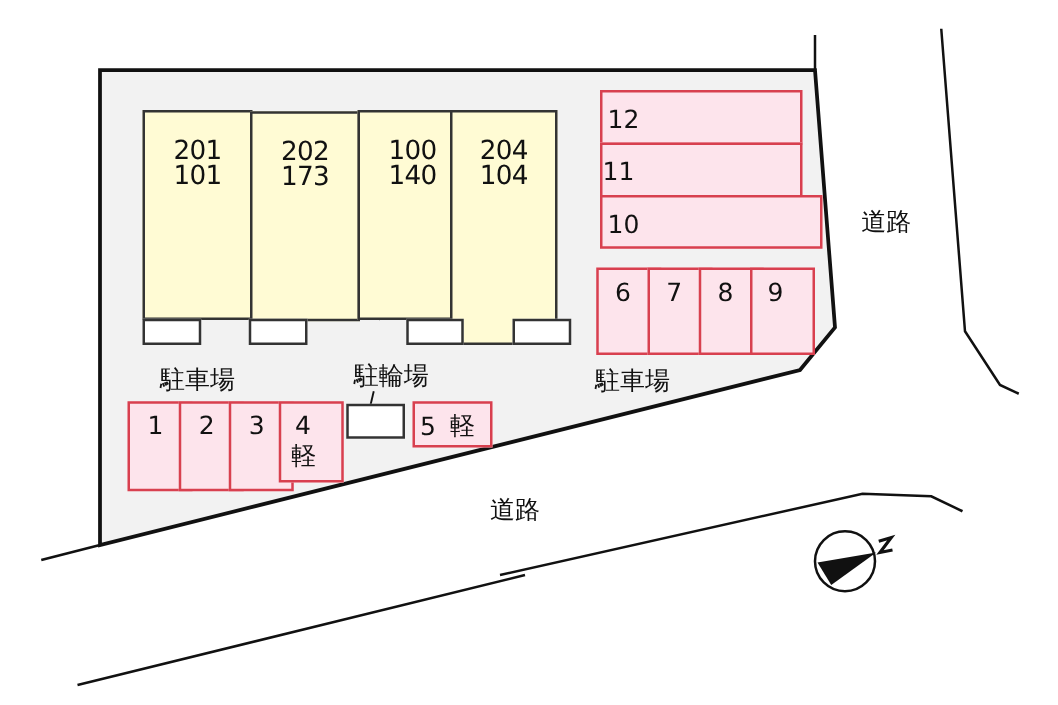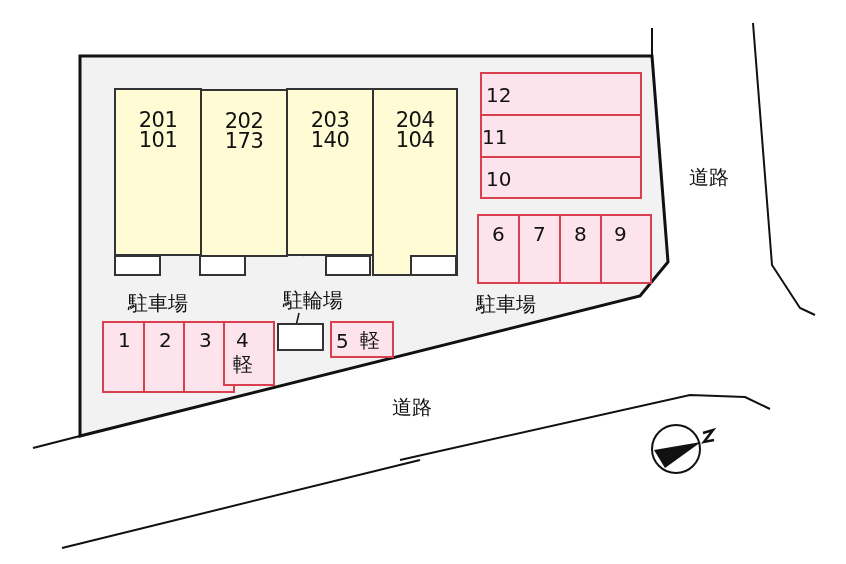--- a/index.html
+++ b/index.html
@@ -52,45 +52,45 @@
     </div>
   </div>
   <div class="unit" style="left:200px; top:89px; width:88px; height:168px;">
     <div class="unit-label">
       <div>202</div>
       <div>173</div>
     </div>
   </div>
   <div class="unit" style="left:286px; top:88px; width:88px; height:168px;">
     <div class="unit-label">
-      <div>203</div>
+      <div>100</div>
       <div>140</div>
     </div>
   </div>
-  <div class="unit" style="left:372px; top:88px; width:86px; height:188px;">
+  <div class="unit" style="left:360px; top:88px; width:86px; height:188px;">
     <div class="unit-label">
       <div>204</div>
       <div>104</div>
     </div>
   </div>
 
   <div class="step" style="left:114px; top:255px; width:47px; height:21px;"></div>
   <div class="step" style="left:199px; top:255px; width:47px; height:21px;"></div>
   <div class="step" style="left:325px; top:255px; width:46px; height:21px;"></div>
   <div class="step" style="left:410px; top:255px; width:47px; height:21px;"></div>
 </div>
 
 <div>
   <div class="pk" style="left:480px; top:72px; width:162px; height:44px;">
     <span class="pk-num" style="left:4px; top:11px;">12</span>
   </div>
   <div class="pk" style="left:480px; top:114px; width:162px; height:44px;">
     <span class="pk-num" style="left:0; top:11px;">11</span>
   </div>
-  <div class="pk" style="left:480px; top:156px; width:162px; height:43px;">
+  <div class="pk" style="left:480px; top:156px; width:178px; height:43px;">
     <span class="pk-num" style="left:4px; top:11px;">10</span>
   </div>
 
   <div class="pk" style="left:477px; top:214px; width:43px; height:70px;">
     <span class="pk-num" style="left:13px; top:8px;">6</span>
   </div>
   <div class="pk" style="left:518px; top:214px; width:43px; height:70px;">
     <span class="pk-num" style="left:13px; top:8px;">7</span>
   </div>
   <div class="pk" style="left:559px; top:214px; width:43px; height:70px;">

